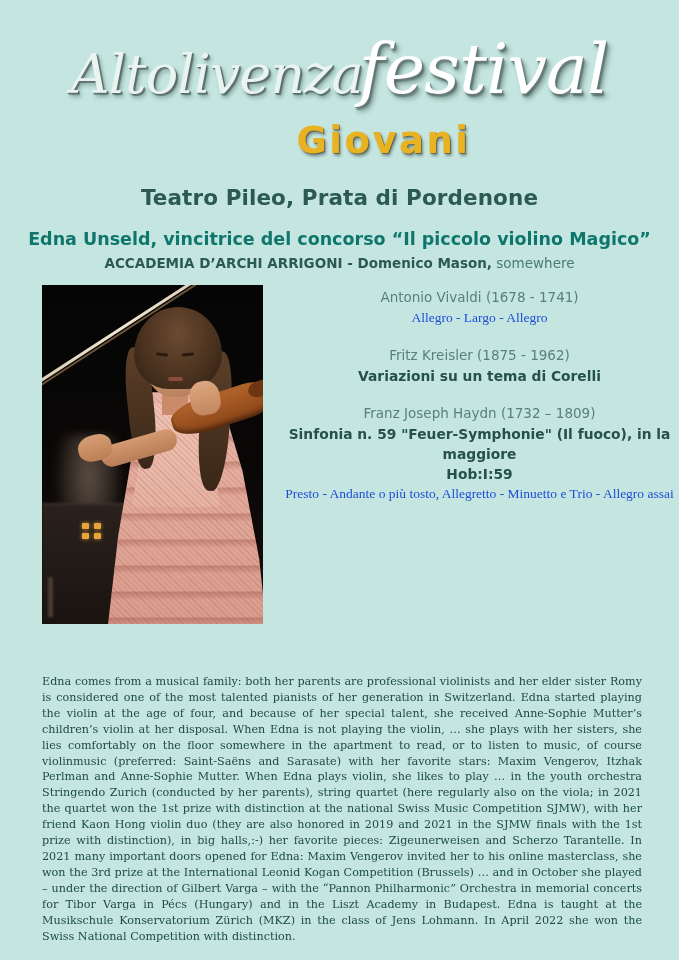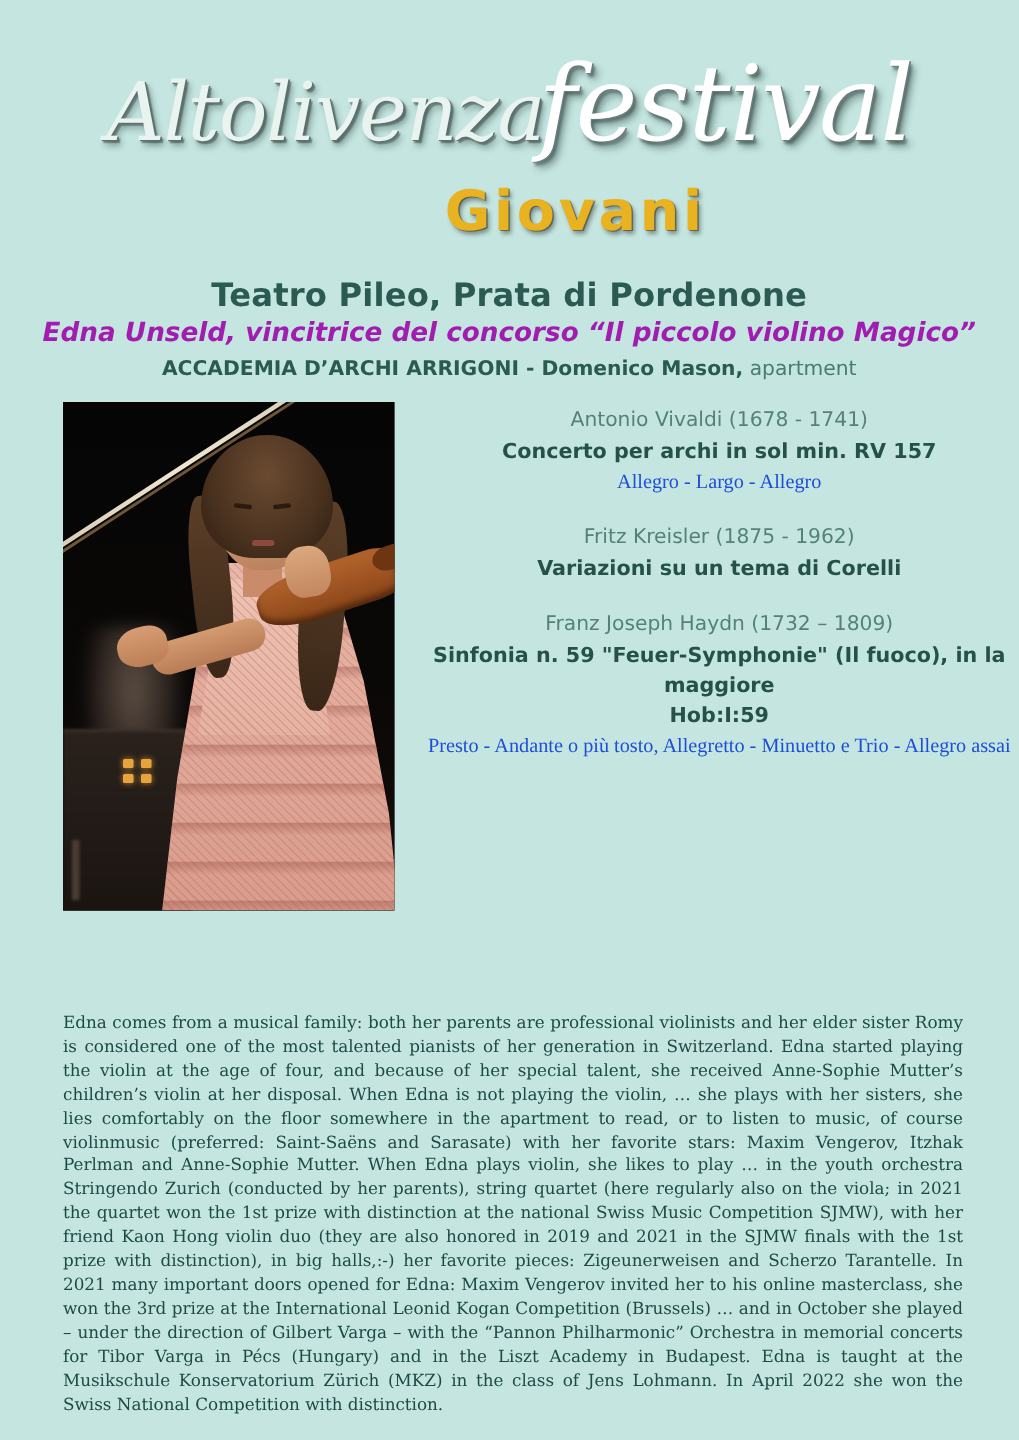--- a/index.html
+++ b/index.html
@@ -86,23 +86,23 @@
     font-family: "DejaVu Sans", sans-serif;
     font-weight: 700;
     font-size: 21.5px;
     color: #2b5a52;
     line-height: 1.30;
     letter-spacing: 0.1px;
   }
   .soloist {
     font-family: "DejaVu Sans", sans-serif;
     font-weight: 700;
-    font-style: italic;
     font-size: 17.5px;
-    color: #a21caf;
+    color: #0f766e;
+    margin-top: 17px;
     line-height: 1.2;
   }
   .ensemble {
     font-family: "DejaVu Sans", sans-serif;
     font-size: 13.5px;
     color: #2b5a52;
     margin-top: 5px;
     line-height: 1.2;
   }
   .ensemble .b { font-weight: 700; }
@@ -385,21 +385,21 @@
   <div class="logo-giovani">
     <span class="gv">Giovani</span>
   </div>
 </div>
 
 <div class="event-head">
   <div class="event-venue">Teatro Pileo, Prata di Pordenone</div>
   <div class="soloist">Edna Unseld, vincitrice del concorso “Il piccolo violino Magico”</div>
   <div class="ensemble">
     <span class="b">ACCADEMIA D’ARCHI ARRIGONI - Domenico Mason,</span>
-    <span class="n">apartment</span>
+    <span class="n">somewhere</span>
   </div>
 </div>
 
 <div class="body-row">
 
   <div class="photo">
     <div class="ph-stage"></div>
     <div class="ph-bgfig"></div>
     <div class="ph-panel"></div>
     <div class="ph-dots">
@@ -426,21 +426,20 @@
     <div class="ph-arm"></div>
     <div class="ph-bow2"></div>
     <div class="ph-bow"></div>
     <div class="ph-hand-bow"></div>
   </div>
 
   <div class="program">
 
     <div class="work">
       <div class="composer">Antonio Vivaldi (1678 - 1741)</div>
-      <div class="title">Concerto per archi in sol min. RV 157</div>
       <div class="movements">Allegro - Largo - Allegro</div>
     </div>
 
 
     <div class="work">
       <div class="composer">Fritz Kreisler (1875 - 1962)</div>
       <div class="title">Variazioni su un tema di Corelli</div>
     </div>
 
     <div class="work">

